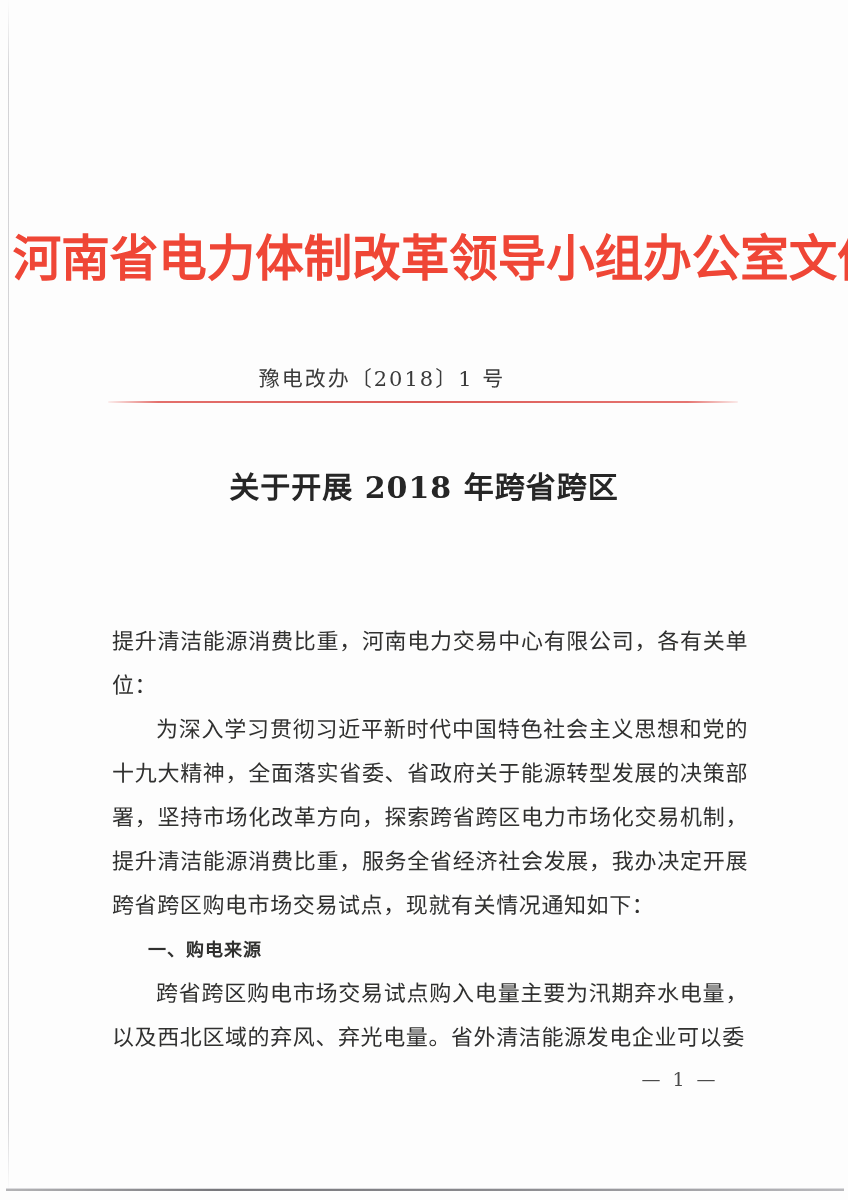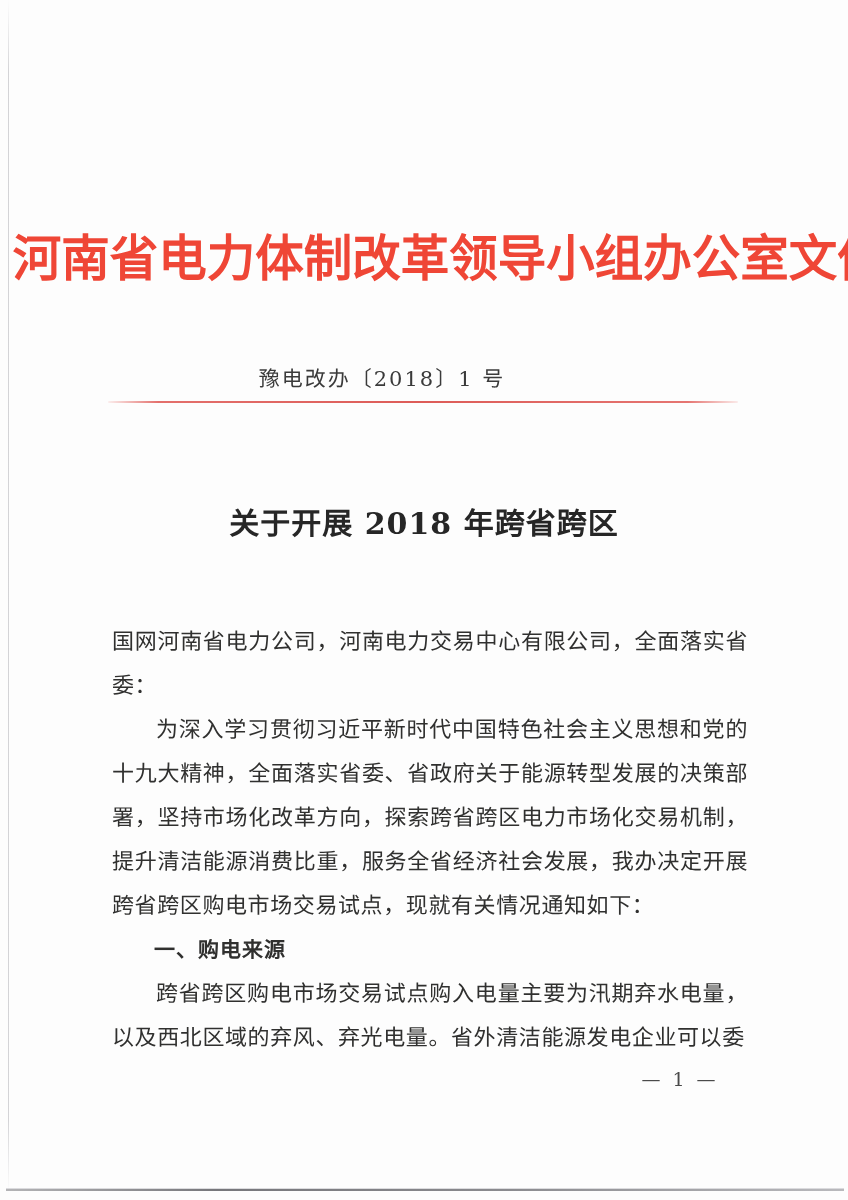--- a/index.html
+++ b/index.html
@@ -95,21 +95,21 @@
         rgba(221,92,88,1) 50%,
         rgba(228,110,106,0.95) 92%,
         rgba(242,160,155,0.2) 100%);
     border-radius: 1px;
   }
 
   
   .doc-title {
     position: absolute;
     left: 0;
-    top: 500px;
+    top: 464px;
     width: 848px;
     text-align: center;
     font-size: 30px;
     line-height: 47px;
     font-weight: bold;
     letter-spacing: 1px;
     color: #262626;
   }
   .doc-title .tline { display: block; }
 
@@ -130,21 +130,21 @@
     margin: 0;
     text-indent: 2em;
   }
   .para.no-indent { text-indent: 0; }
 
   .section-heading {
     margin: 0;
     text-indent: 2em;
     font-weight: bold;
     font-family: Liberation Sans, sans-serif;
-    font-size: 21px;
+    font-size: 18px;
     letter-spacing: 1px;
   }
 
   .page-number {
     position: absolute;
     left: 0;
     top: 1068px;
     width: 848px;
     text-align: center;
     padding-right: 0;
@@ -170,21 +170,21 @@
 
   <div class="doc-number">豫电改办〔2018〕1 号</div>
 
   <div class="red-rule"></div>
 
   <div class="doc-title">
     <span class="tline">关于开展 2018 年跨省跨区</span>
   </div>
 
   <div class="body-block">
-    <p class="para no-indent">国网河南省电力公司，河南电力交易中心有限公司，全面落实省委：</p>
+    <p class="para no-indent">提升清洁能源消费比重，河南电力交易中心有限公司，各有关单位：</p>
     <p class="para">为深入学习贯彻习近平新时代中国特色社会主义思想和党的十九大精神，全面落实省委、省政府关于能源转型发展的决策部署，坚持市场化改革方向，探索跨省跨区电力市场化交易机制，提升清洁能源消费比重，服务全省经济社会发展，我办决定开展跨省跨区购电市场交易试点，现就有关情况通知如下：</p>
     <p class="section-heading">一、购电来源</p>
     <p class="para">跨省跨区购电市场交易试点购入电量主要为汛期弃水电量，以及西北区域的弃风、弃光电量。省外清洁能源发电企业可以委</p>
   </div>
 
   <div class="page-number">
     <span class="pn-inner">— 1 —</span>
   </div>
 
 </div>

